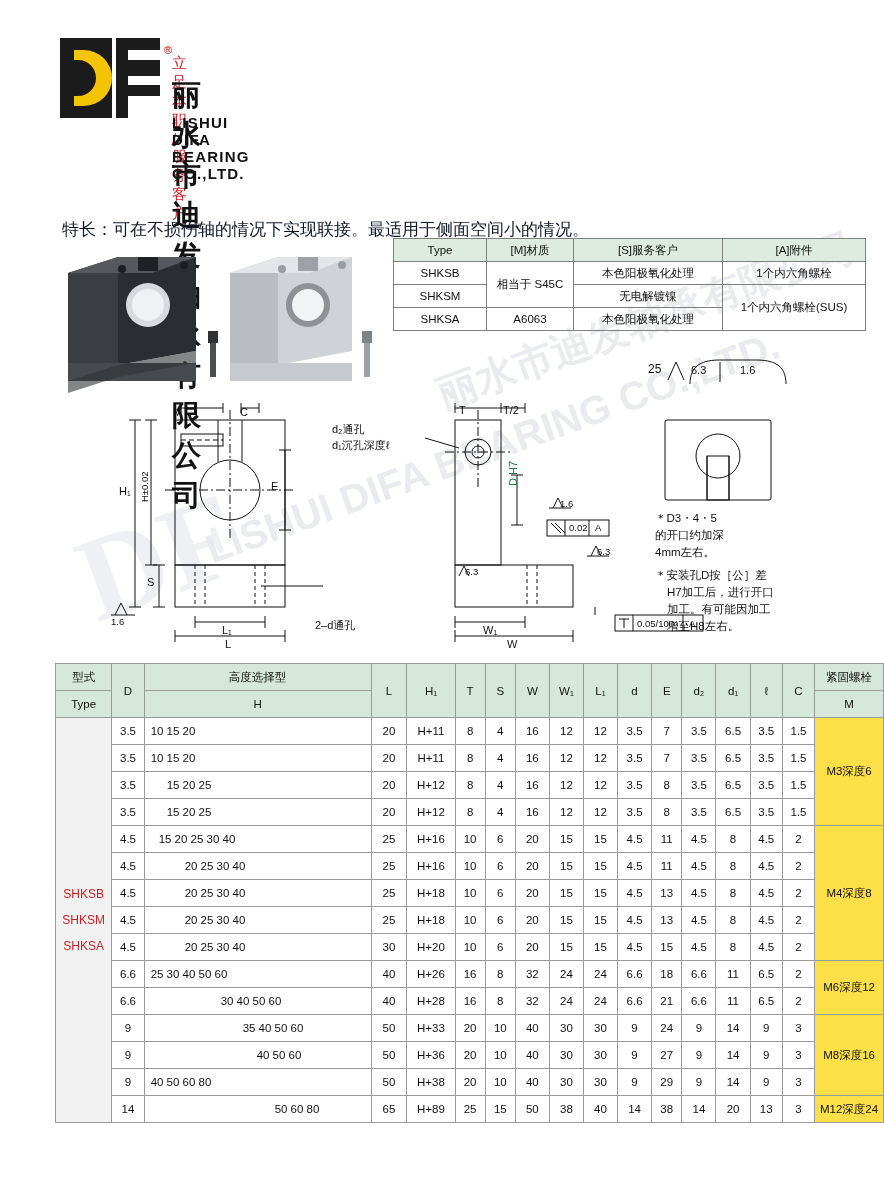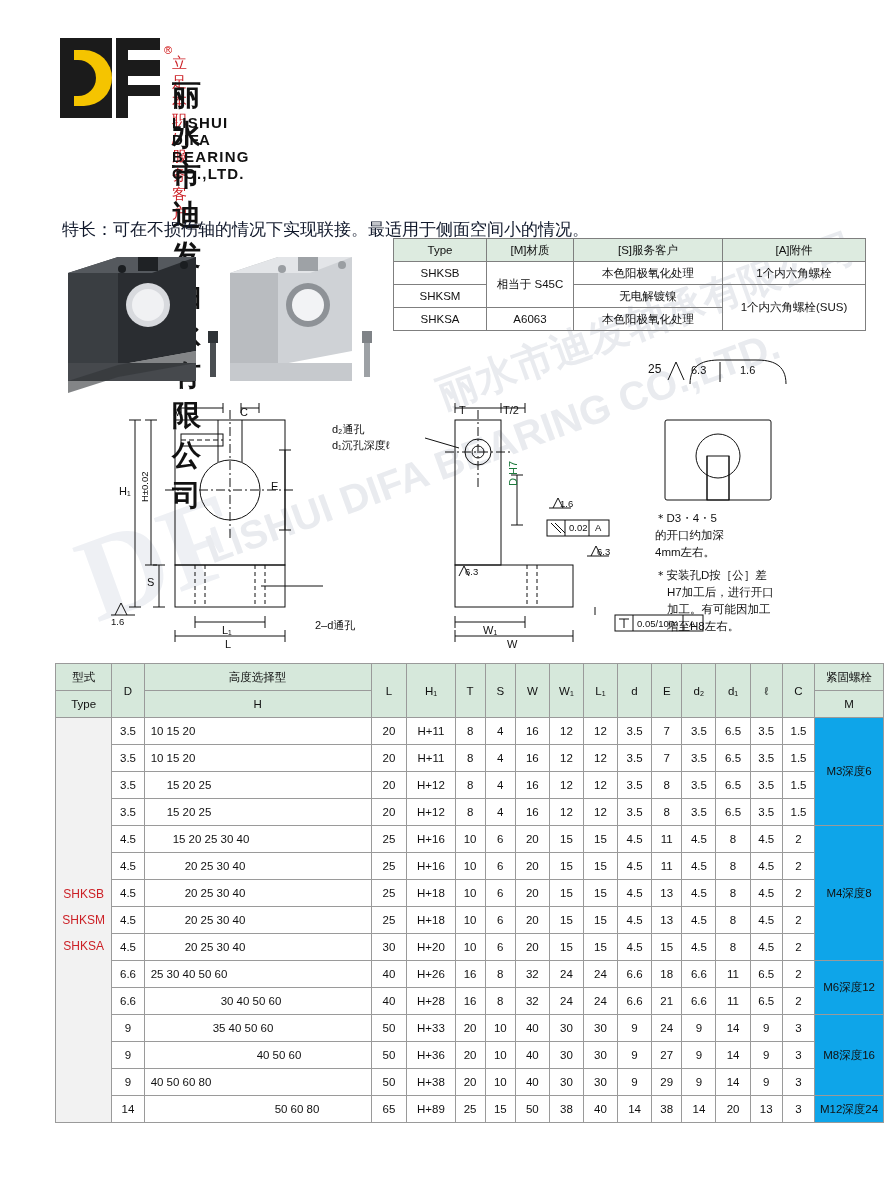--- a/index.html
+++ b/index.html
@@ -76,21 +76,21 @@
   }
   .main-table td,.main-table th{
     border:1px solid #9a9a9a;font-size:11.5px;text-align:center;color:#111;
     font-weight:normal;padding:0;height:26px;
   }
   .main-table thead td{background:#d6e8db;font-weight:normal;}
   .main-table .hcell{background:#d6e8db;margin-top:32px;}
   .main-table .typecol{background:#f2f2f2;}
   .main-table .typelabel{color:#cc2026;font-size:12px;line-height:26px;}
   .main-table .hsel{text-align:left;padding-left:6px;letter-spacing:0;}
-  .main-table .bolt{background:#0ea5e9;}
+  .main-table .bolt{background:#fde047;}
 </style>
 </head>
 <body>
 
 <div class="page">
 
   <div class="watermark">
     <div class="wm-text wm3">DF</div>
     <div class="wm-text wm1">丽水市迪发轴承有限公司</div>
     <div class="wm-text wm2">LISHUI DIFA BEARING CO.,LTD.</div>
@@ -447,21 +447,21 @@
         <td>3.5</td>
         <td>8</td>
         <td>3.5</td>
         <td>6.5</td>
         <td>3.5</td>
         <td>1.5</td>
       </tr>
 
       <tr>
         <td>4.5</td>
-        <td class="hsel" style="padding-left:28px">15 20 25 30    40</td>
+        <td class="hsel" style="padding-left:14px">15 20 25 30    40</td>
         <td>25</td>
         <td>H+16</td>
         <td>10</td>
         <td>6</td>
         <td>20</td>
         <td>15</td>
         <td>15</td>
         <td>4.5</td>
         <td>11</td>
         <td>4.5</td>
@@ -575,21 +575,21 @@
         <td>6.6</td>
         <td>21</td>
         <td>6.6</td>
         <td>11</td>
         <td>6.5</td>
         <td>2</td>
       </tr>
 
       <tr>
         <td>9</td>
-        <td class="hsel" style="padding-left:68px">35 40 50 60</td>
+        <td class="hsel" style="padding-left:98px">35 40 50 60</td>
         <td>50</td>
         <td>H+33</td>
         <td>20</td>
         <td>10</td>
         <td>40</td>
         <td>30</td>
         <td>30</td>
         <td>9</td>
         <td>24</td>
         <td>9</td>

